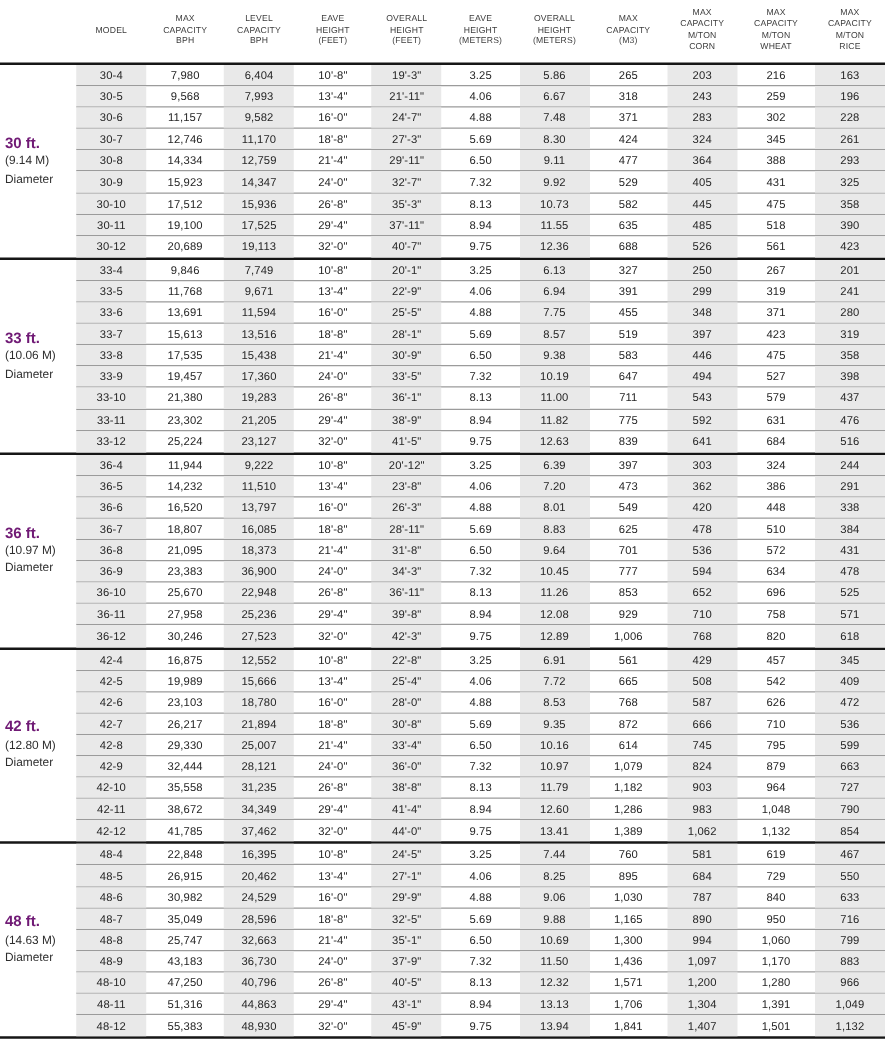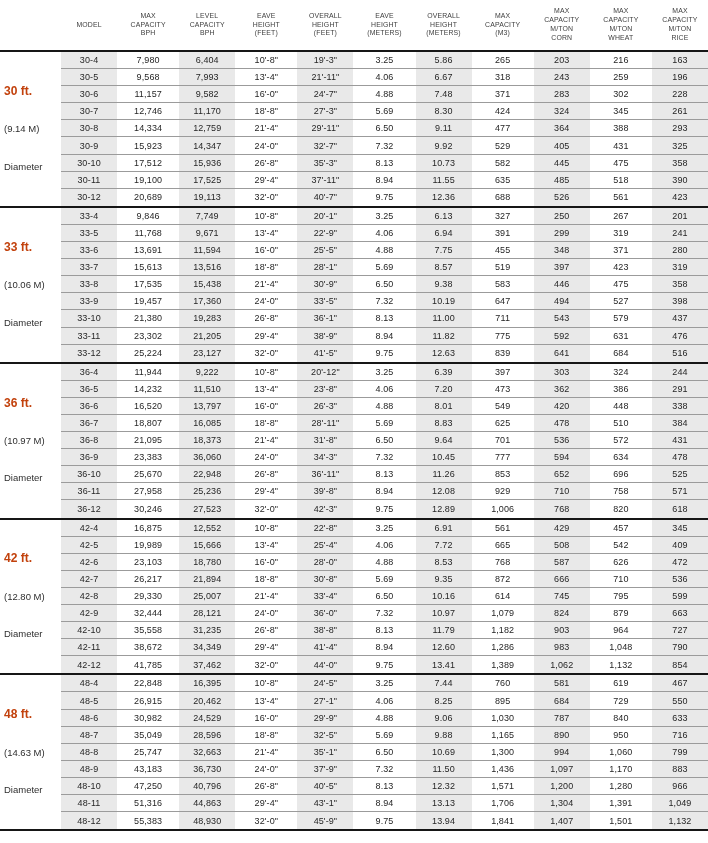--- a/index.html
+++ b/index.html
@@ -22,22 +22,22 @@
   .hcell{
     text-align:center;font-size:6.9px;line-height:1.3;letter-spacing:.15px;
     color:var(--header-text);white-space:pre-line;font-weight:normal;
   }
   .bar{height:2px;background:var(--section-line);}
   .section{display:flex;}
   .sec-label{
     flex:0 0 61px;width:61px;display:flex;flex-direction:column;
     justify-content:center;padding-left:4px;
   }
-  .diam{font-size:12px;font-weight:bold;color:#c2410c;line-height:1.3;}
-  .metric,.word{font-size:9.5px;color:#2e2e2e;line-height:1.5;margin-top:23px;}
+  .diam{font-size:12px;font-weight:bold;color:#701a75;line-height:1.3;}
+  .metric,.word{font-size:9.5px;color:#2e2e2e;line-height:1.5;}
   .rows{flex:1;display:flex;flex-direction:column;}
   .row{
     display:grid;grid-template-columns:repeat(11,1fr);column-gap:3px;
     height:17.1px;border-bottom:1px solid var(--row-line);
   }
   .row:last-child{border-bottom:none;text-align:center;}
   .cell{
     display:flex;align-items:center;justify-content:center;
     font-size:9px;color:var(--text);letter-spacing:.1px;white-space:nowrap;
   }
@@ -410,21 +410,21 @@
             <div class="cell">6.50</div>
             <div class="cell shade">9.64</div>
             <div class="cell">701</div>
             <div class="cell shade">536</div>
             <div class="cell">572</div>
             <div class="cell shade">431</div>
           </div>
           <div class="row">
             <div class="cell shade">36-9</div>
             <div class="cell">23,383</div>
-            <div class="cell shade">36,060</div>
+            <div class="cell shade">36,900</div>
             <div class="cell">24'-0"</div>
             <div class="cell shade">34'-3"</div>
             <div class="cell">7.32</div>
             <div class="cell shade">10.45</div>
             <div class="cell">777</div>
             <div class="cell shade">594</div>
             <div class="cell">634</div>
             <div class="cell shade">478</div>
           </div>
           <div class="row">

